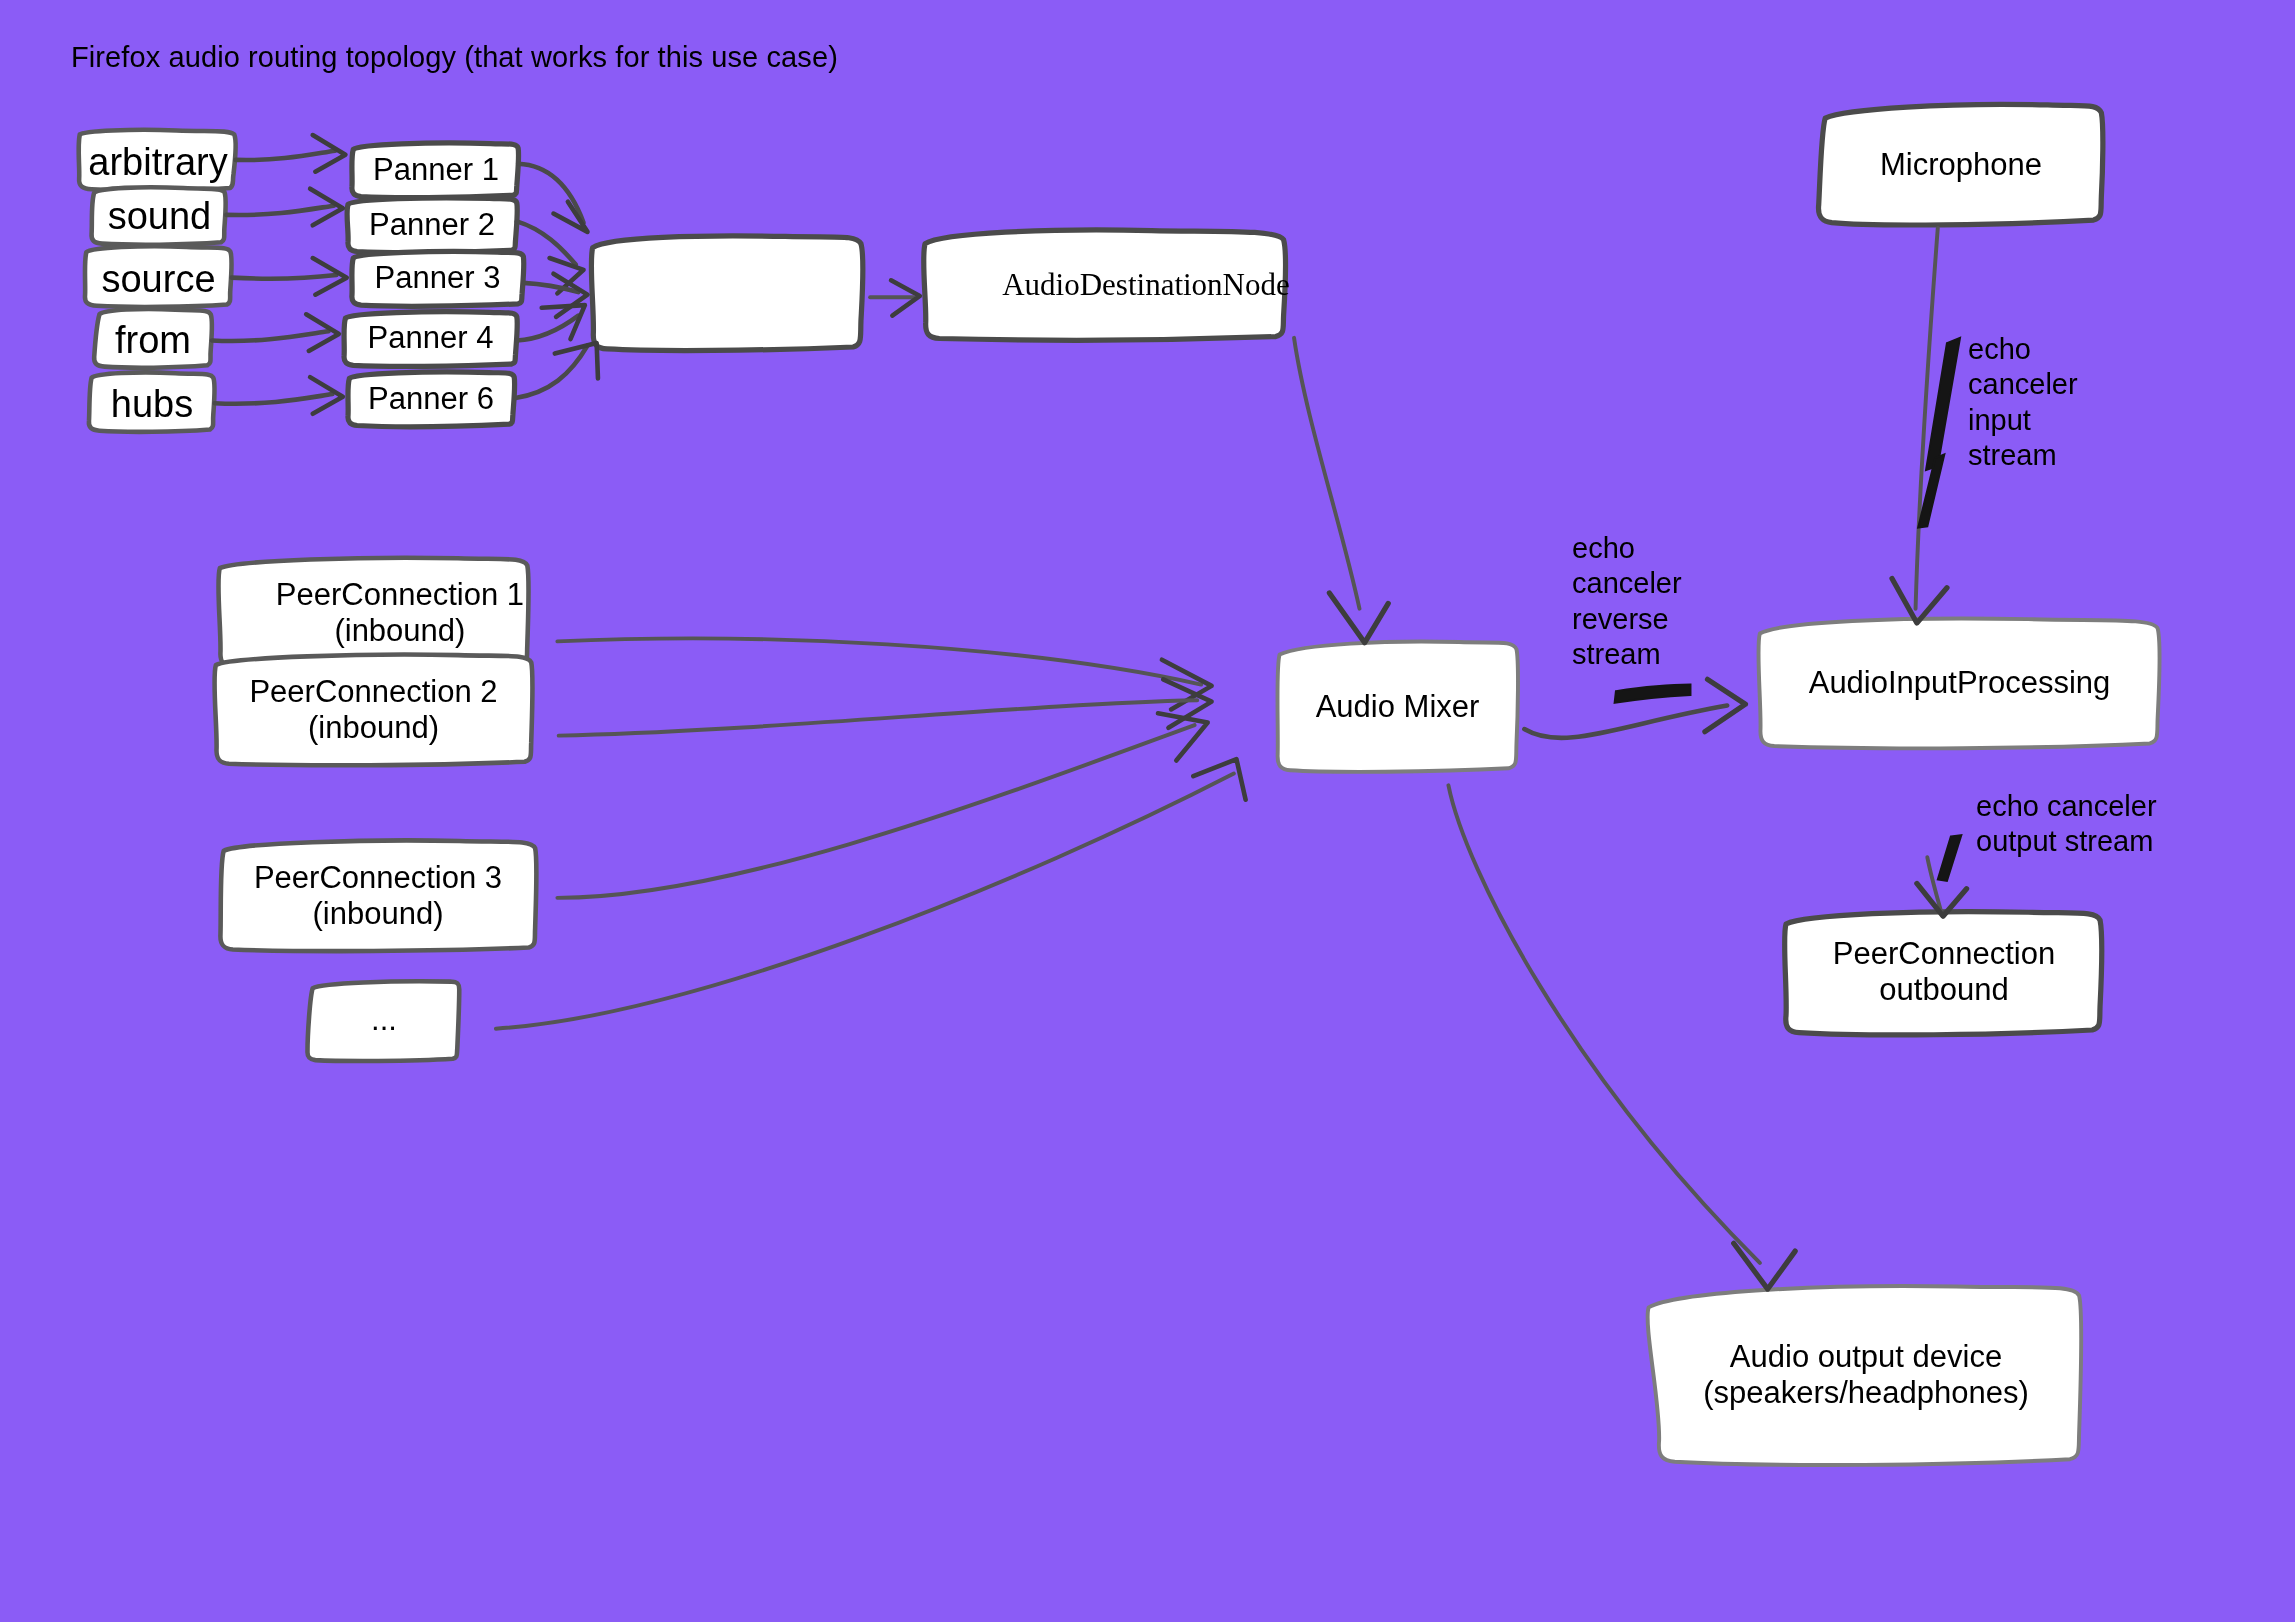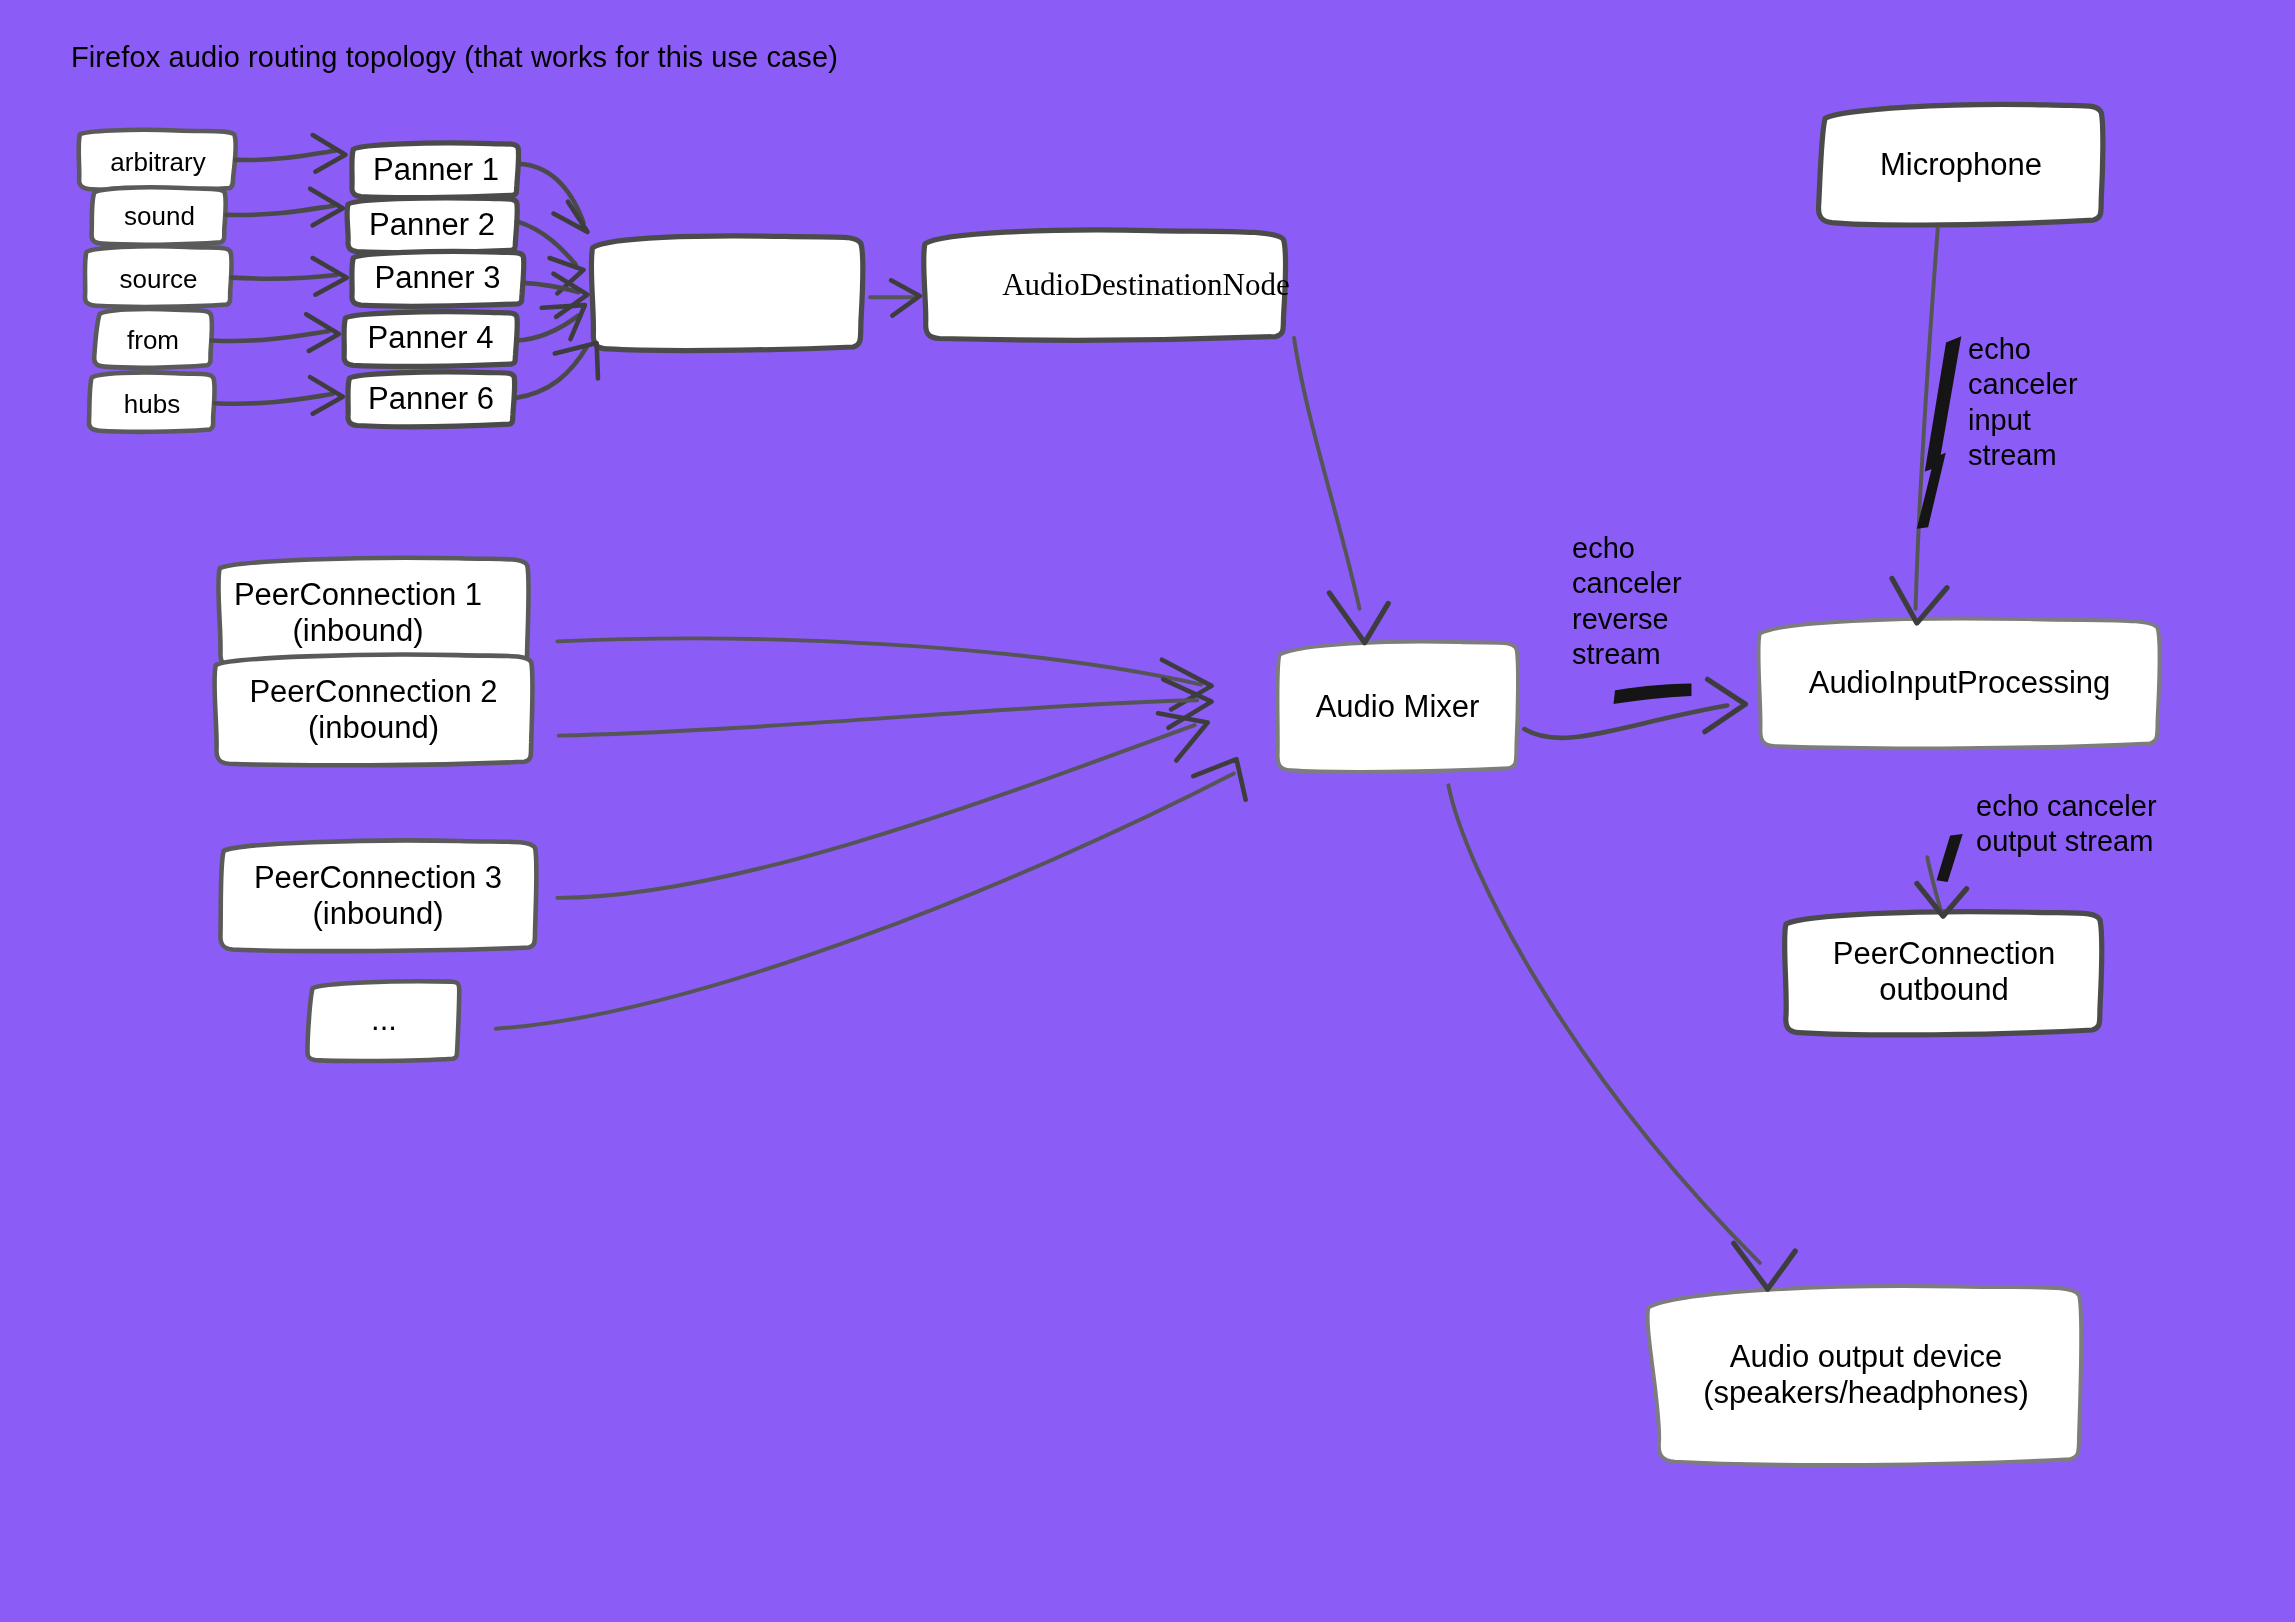--- a/index.html
+++ b/index.html
@@ -73,21 +73,21 @@
     top: 41px;
     font-size: 29px;
     letter-spacing: 0.1px;
   }
   .label {
     position: absolute;
     font-size: 29px;
     line-height: 1.22;
     white-space: pre-line;
   }
-  .src-box   { font-size: 26px; }
+  .src-box   { font-size: 38px; }
   .pan-box   { font-size: 31px; }
   .big-box   { font-size: 31px; }
 </style>
 </head>
 <body>
 
 <div id="canvas">
 
   <svg id="wires" viewBox="0 0 3508 2480">
 
@@ -354,21 +354,21 @@
   </div>
   <div class="node pan-box" style="left:348px; top:372px; width:166px; height:54px;">
     <span>Panner 6</span>
   </div>
 
 
   <div class="node big-box" style="left:966px; top:232px; width:360px; height:106px;font-family:Liberation Serif, serif;">
     <span>AudioDestinationNode</span>
   </div>
 
-  <div class="node big-box" style="left:204px; top:559px; width:308px; height:107px;">
+  <div class="node big-box" style="left:216px; top:559px; width:308px; height:107px;justify-content:flex-end;">
     <span>PeerConnection 1
 (inbound)</span>
   </div>
   <div class="node big-box" style="left:216px; top:656px; width:315px; height:107px;">
     <span>PeerConnection 2
 (inbound)</span>
   </div>
   <div class="node big-box" style="left:221px; top:842px; width:314px; height:107px;">
     <span>PeerConnection 3
 (inbound)</span>

